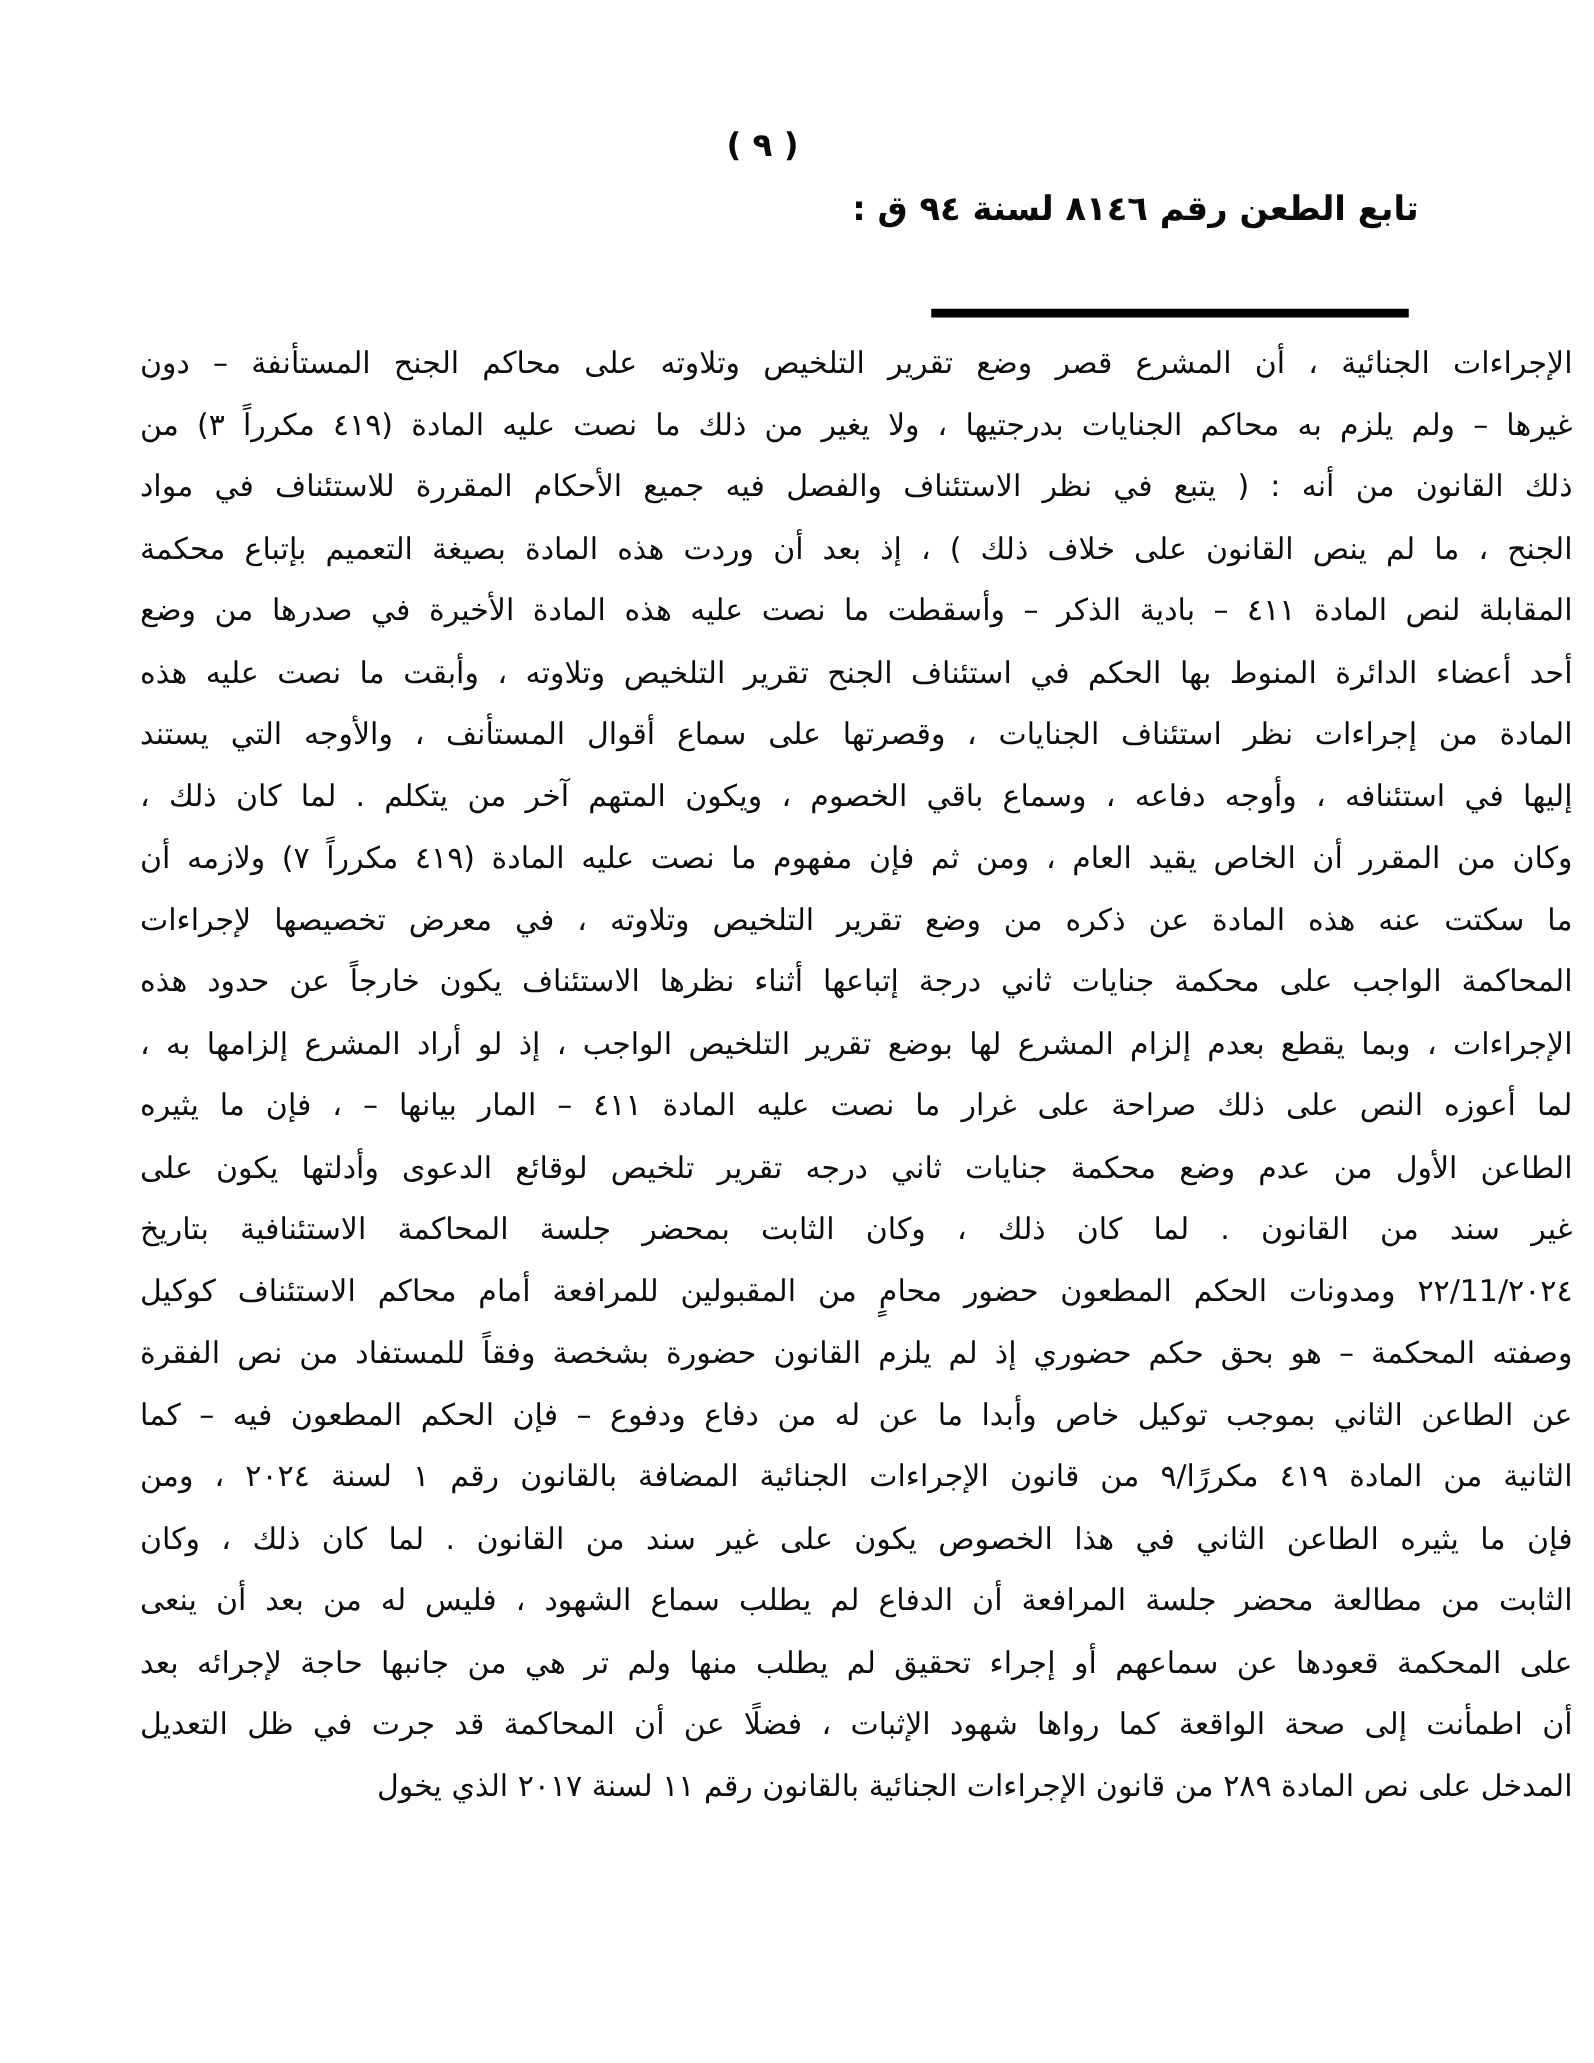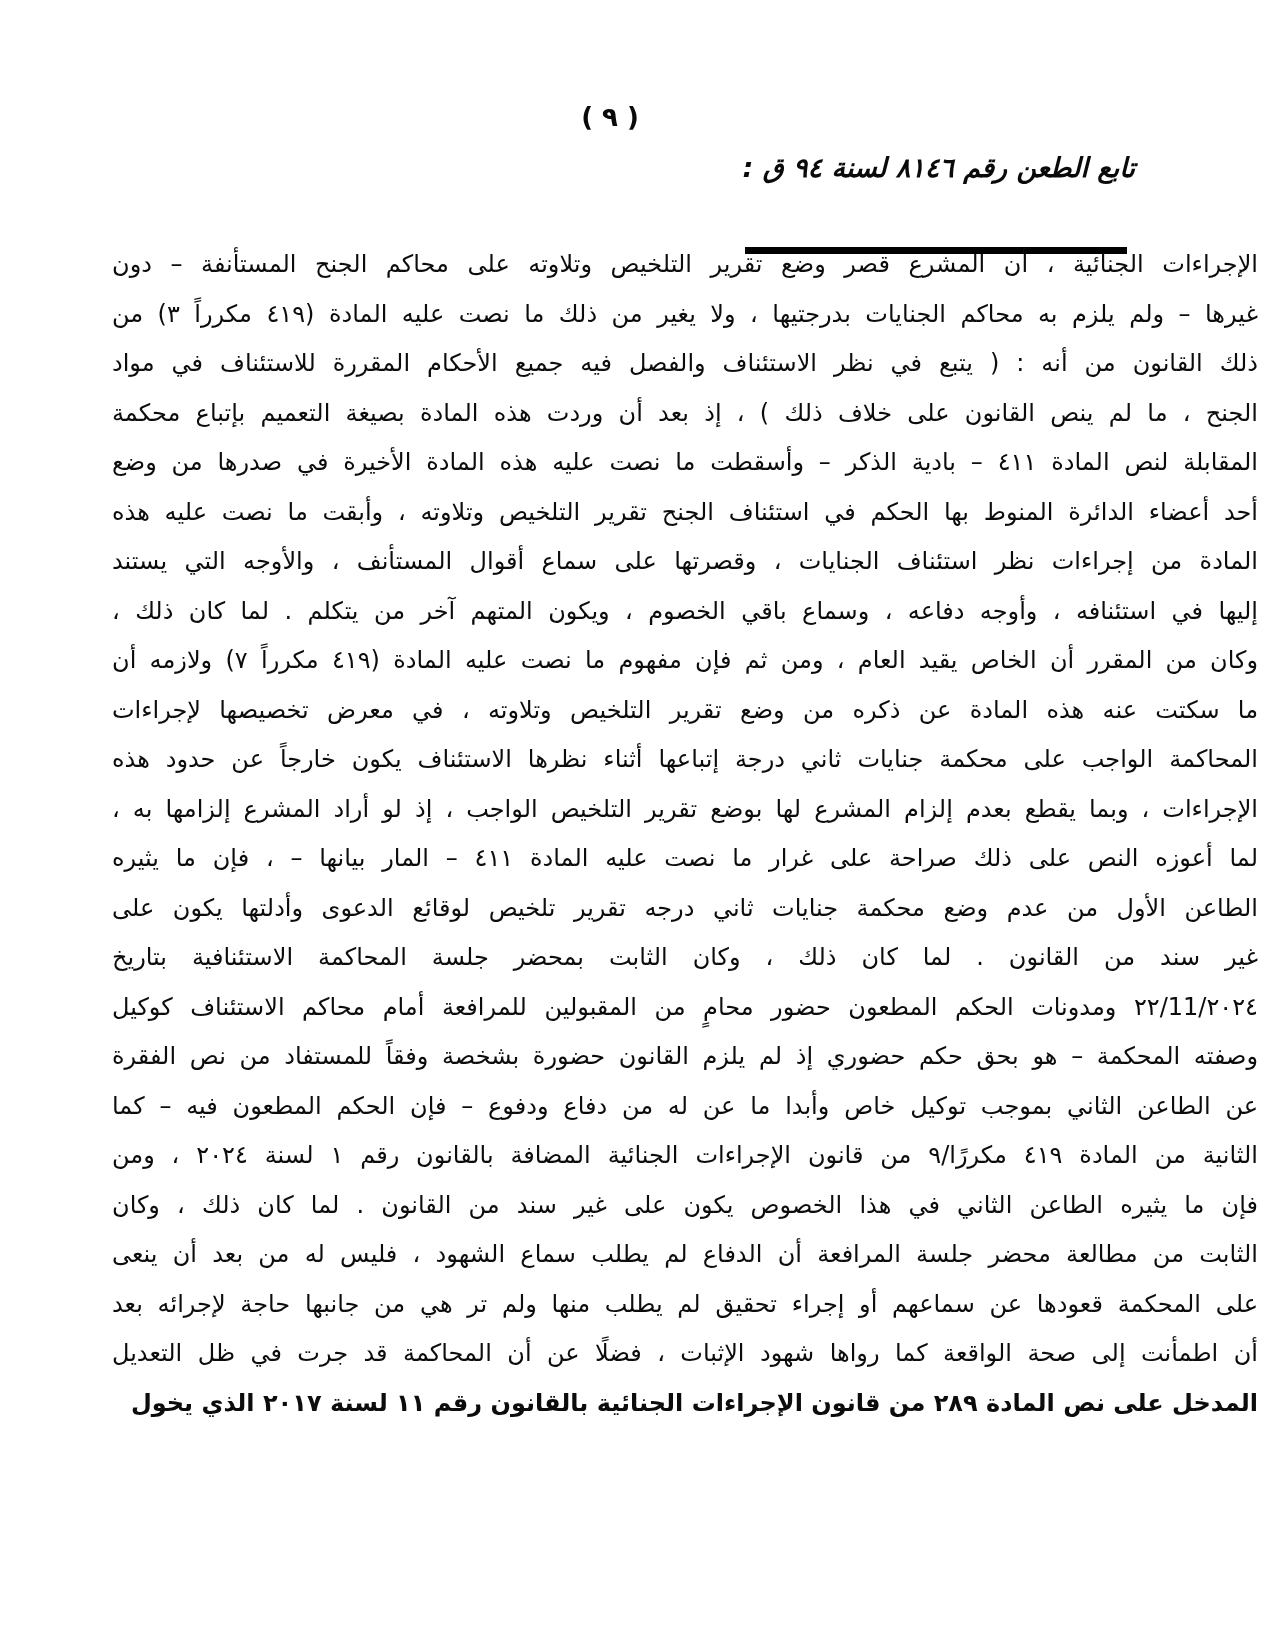--- a/index.html
+++ b/index.html
@@ -28,51 +28,49 @@
     direction: rtl;
   }
   .case-header {
     position: absolute;
     top: 152px;
     right: 140px;
     font-size: 27px;
     font-weight: bold;
     direction: rtl;
     white-space: nowrap;
-    font-style: italic;
   }
   .header-rule {
     position: absolute;
     top: 247px;
     right: 148px;
     width: 382px;
     height: 7px;
     background: #000000;
   }
   .body-text {
     position: absolute;
-    top: 240px;
+    top: 266px;
     left: 112px;
     width: 1146px;
     direction: rtl;
     font-size: 24px;
     color: #0c0c0c;
   }
   .body-line {
     height: 49.5px;
     line-height: 49.5px;
     text-align: justify;
     text-align-last: justify;
     text-justify: inter-word;
     white-space: normal;
     overflow: hidden;
   }
   .body-line.last-line {
     text-align-last: right;
-    font-weight: bold;
   }
 </style>
 </head>
 <body>
 
 <div class="page">
 
   <div class="page-number">( ٩ )</div>
 
   <div class="case-header">تابع الطعن رقم ٨١٤٦ لسنة ٩٤ ق :</div>

